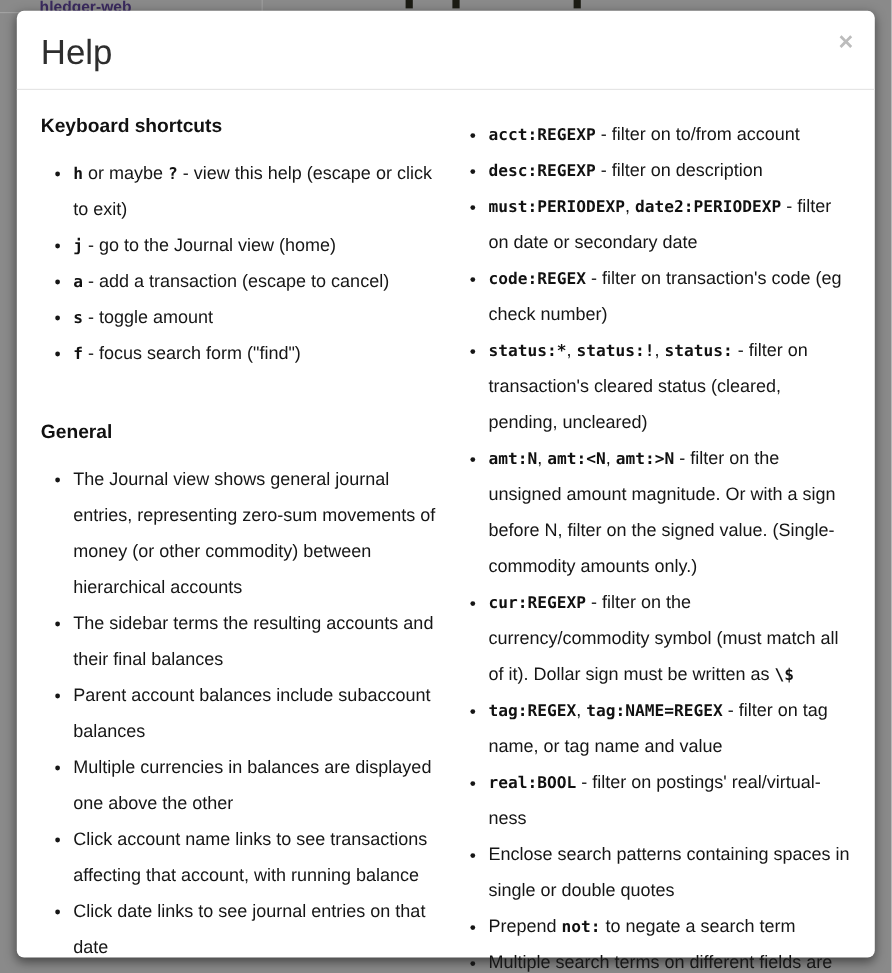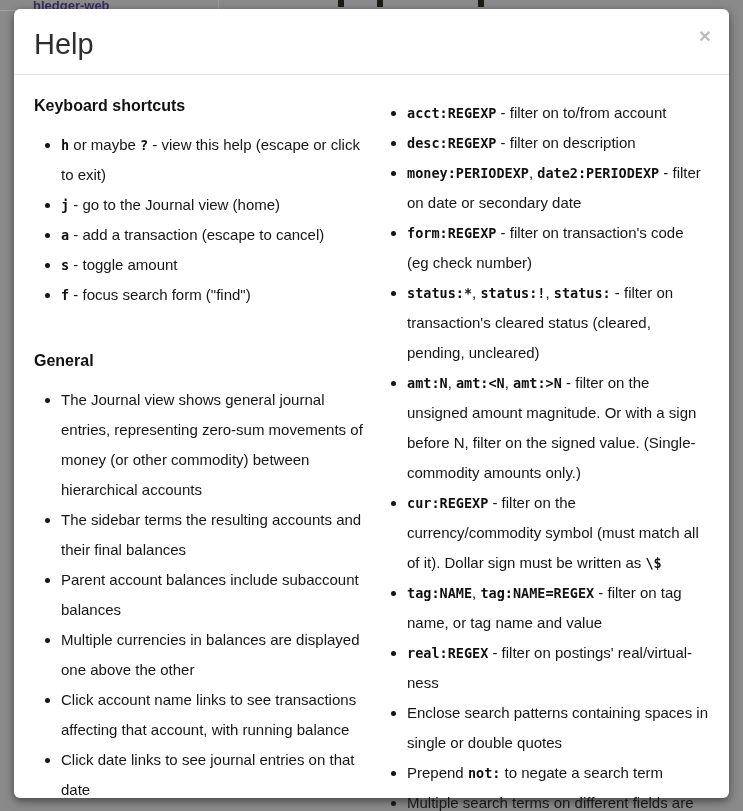--- a/index.html
+++ b/index.html
@@ -127,27 +127,27 @@
           <li><span>Parent account balances include subaccount balances</span></li>
           <li><span>Multiple currencies in balances are displayed one above the other</span></li>
           <li><span>Click account name links to see transactions affecting that account, with running balance</span></li>
           <li><span>Click date links to see journal entries on that date</span></li>
         </ul>
       </div>
     <div class="col col-right">
         <ul class="bullet-list">
           <li><span class="code">acct:REGEXP</span><span> - filter on to/from account</span></li>
           <li><span class="code">desc:REGEXP</span><span> - filter on description</span></li>
-          <li><span class="code">money:PERIODEXP</span><span>, </span><span class="code">date2:PERIODEXP</span><span> - filter on date or secondary date</span></li>
-          <li><span class="code">form:REGEXP</span><span> - filter on transaction's code (eg check number)</span></li>
+          <li><span class="code">must:PERIODEXP</span><span>, </span><span class="code">date2:PERIODEXP</span><span> - filter on date or secondary date</span></li>
+          <li><span class="code">code:REGEX</span><span> - filter on transaction's code (eg check number)</span></li>
           <li><span class="code">status:*</span><span>, </span><span class="code">status:!</span><span>, </span><span class="code">status:</span><span> - filter on transaction's cleared status (cleared, pending, uncleared)</span></li>
           <li><span class="code">amt:N</span><span>, </span><span class="code">amt:&lt;N</span><span>, </span><span class="code">amt:&gt;N</span><span> - filter on the unsigned amount magnitude. Or with a sign before N, filter on the signed value. (Single-commodity amounts only.)</span></li>
           <li><span class="code">cur:REGEXP</span><span> - filter on the currency/commodity symbol (must match all of it). Dollar sign must be written as </span><span class="code">\$</span></li>
-          <li><span class="code">tag:NAME</span><span>, </span><span class="code">tag:NAME=REGEX</span><span> - filter on tag name, or tag name and value</span></li>
-          <li><span class="code">real:REGEX</span><span> - filter on postings' real/virtual-ness</span></li>
+          <li><span class="code">tag:REGEX</span><span>, </span><span class="code">tag:NAME=REGEX</span><span> - filter on tag name, or tag name and value</span></li>
+          <li><span class="code">real:BOOL</span><span> - filter on postings' real/virtual-ness</span></li>
           <li><span>Enclose search patterns containing spaces in single or double quotes</span></li>
           <li><span>Prepend </span><span class="code">not:</span><span> to negate a search term</span></li>
           <li><span>Multiple search terms on different fields are AND'ed, multiple search terms on the same field are OR'ed</span></li>
           <li><span>These search terms also final with command-line hledger</span></li>
         </ul>
       </div>
   </div>
 </div>
 
 </body></html>

